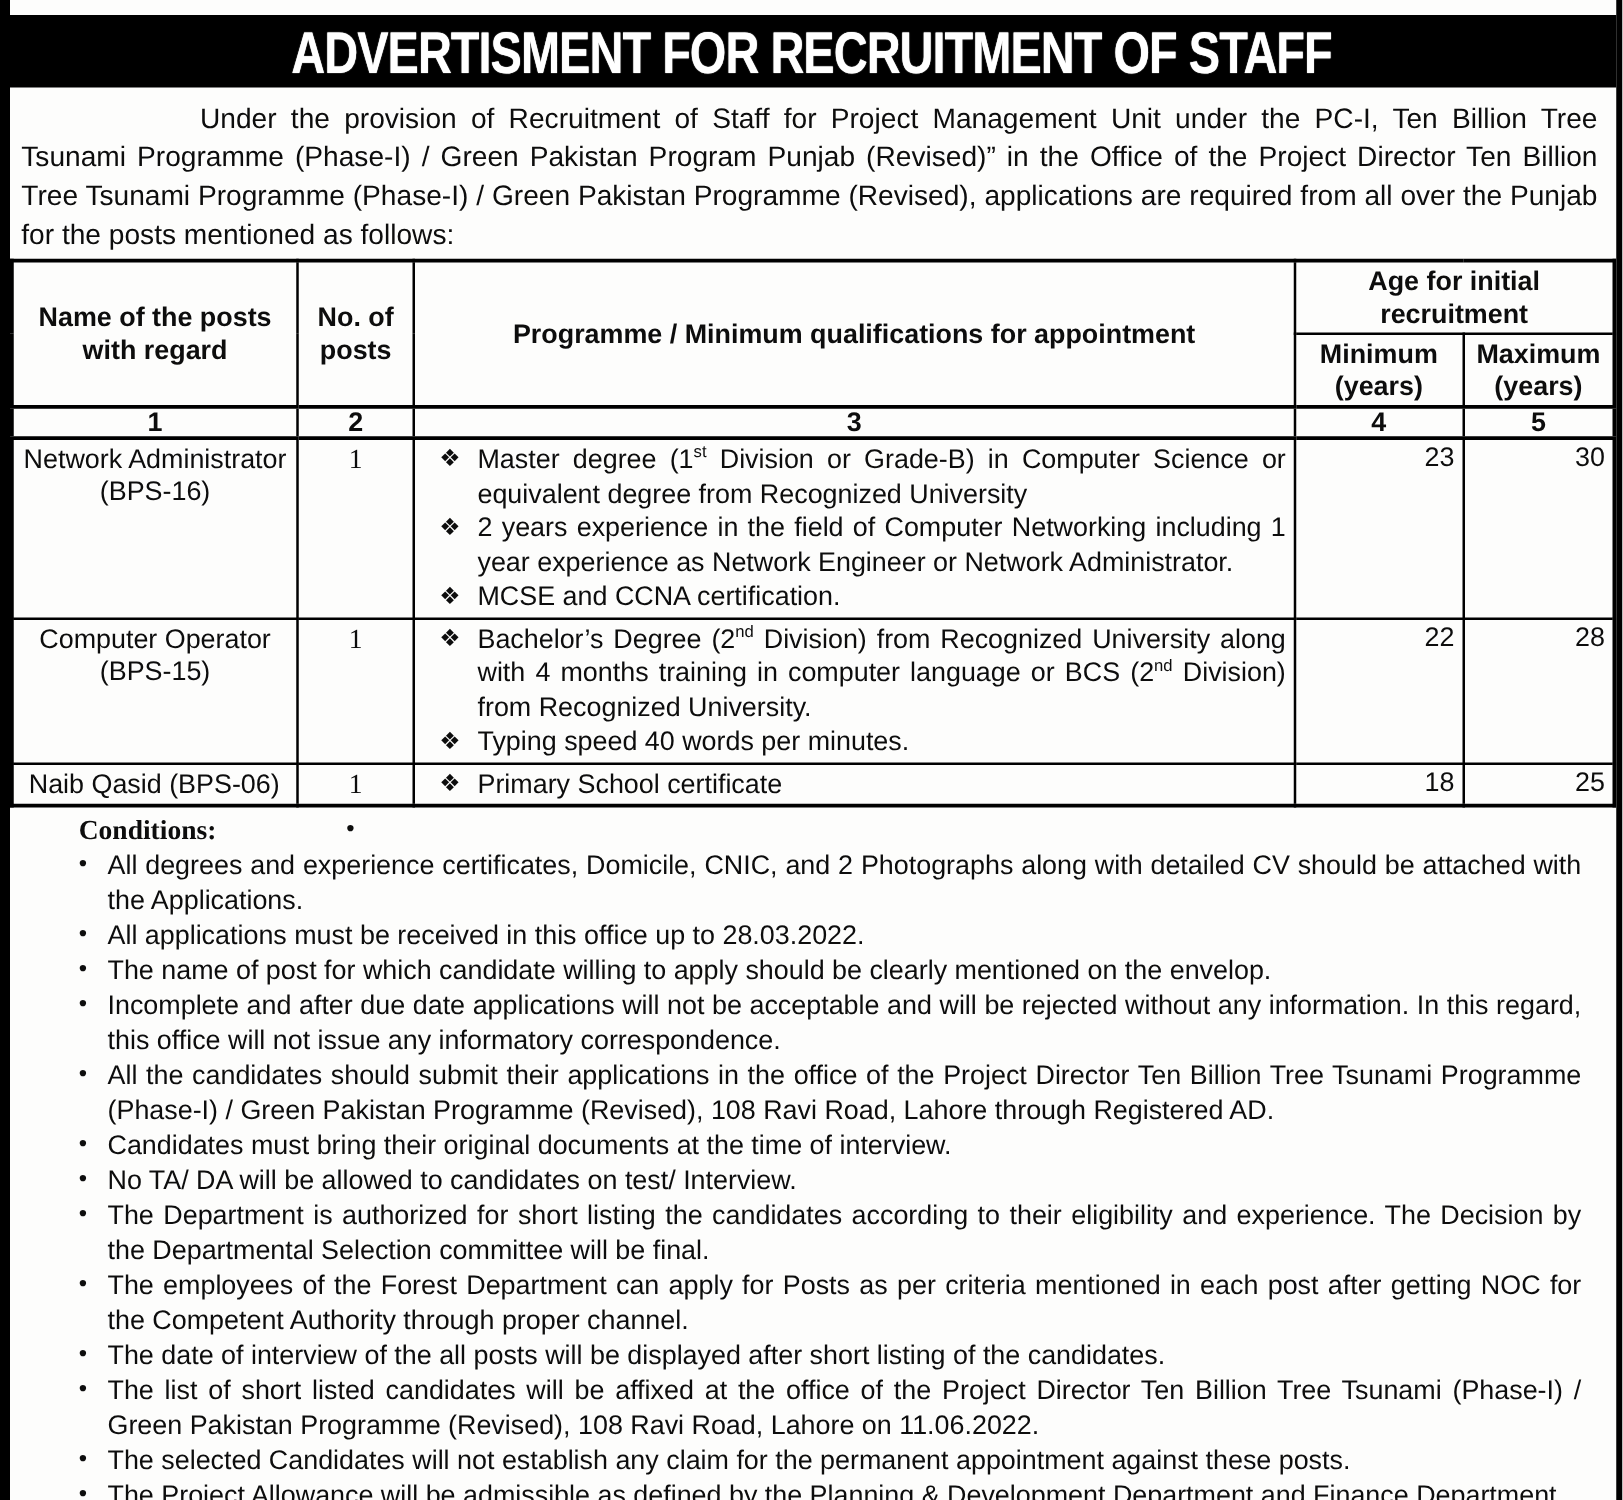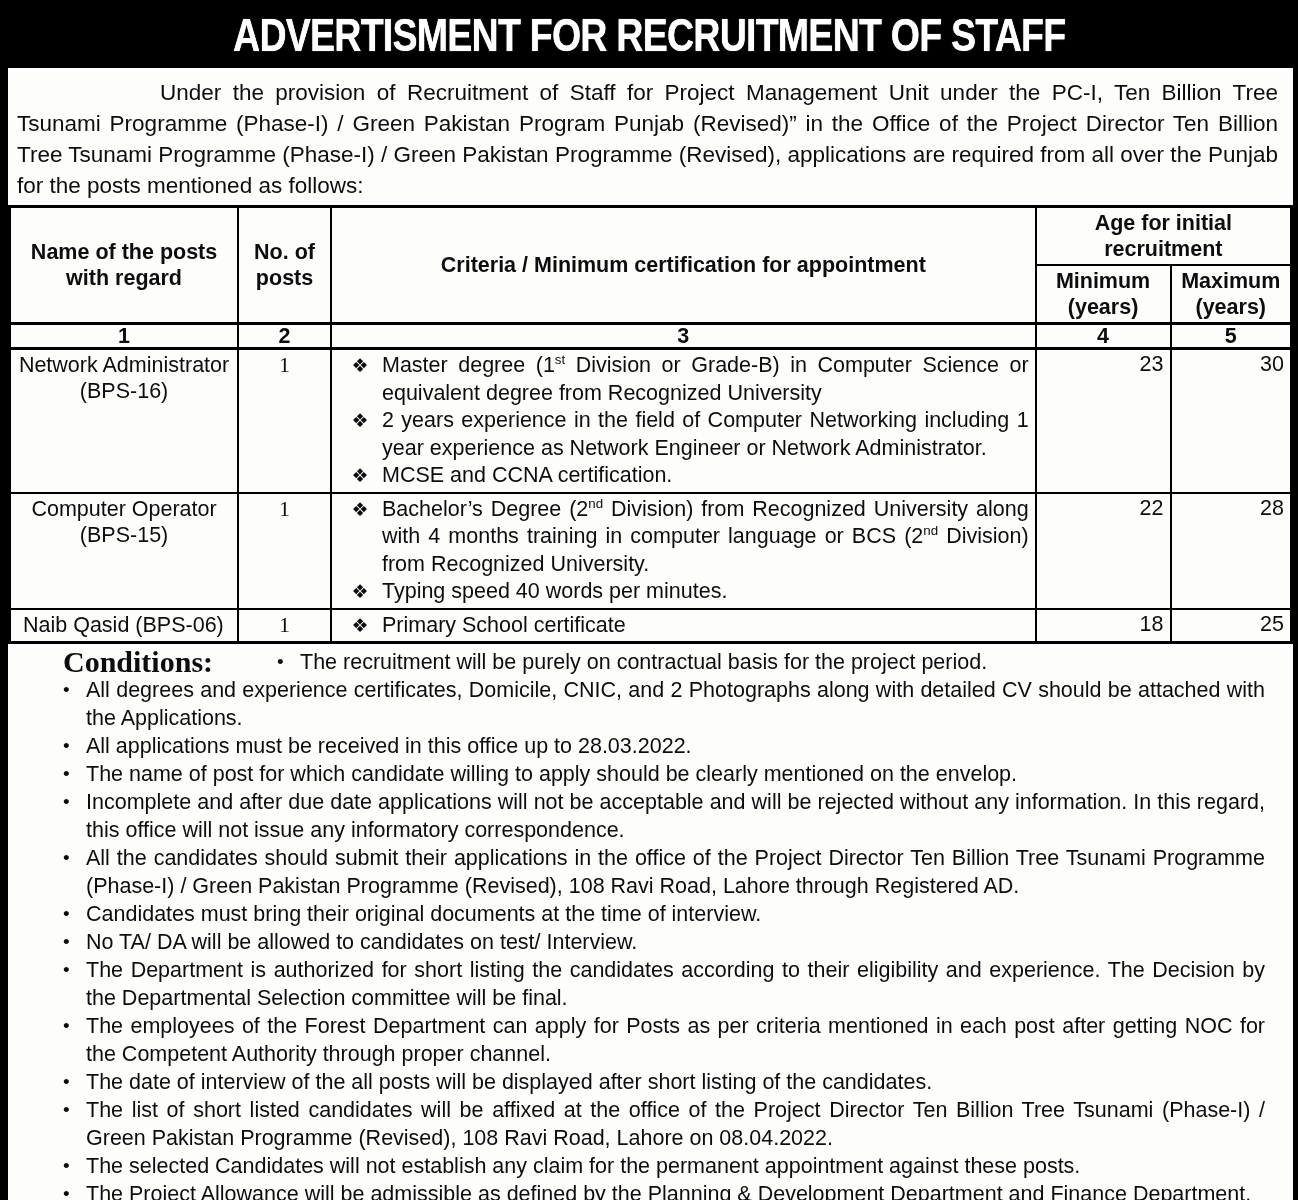--- a/index.html
+++ b/index.html
@@ -14,21 +14,21 @@
     position: relative;
     width: 1298px; height: 1200px;
     border-left: 8px solid #000;
     border-right: 5px solid #000;
     background: #fdfdfc;
     overflow: hidden;
     display: flex; flex-direction: column;
   }
   
   .banner { background: #000; color: #fff; display: flex; align-items: center; justify-content: center; flex: none; }
-  .banner-top { height: 68px; margin: 0 -5px 0 -8px; }
+  .banner-top { height: 58px; margin: 12px -5px 0 -8px; }
   .banner-top .title {
     font-size: 47px; font-weight: bold; letter-spacing: -1px;
     transform: scaleX(0.80); transform-origin: center;
     white-space: nowrap; text-shadow: 0 0 1px #fff;
   }
   
   .intro {
     padding: 9px 15px 4px 9px;
     font-size: 22.5px; line-height: 31px;
     text-align: justify; text-indent: 143px;
@@ -57,21 +57,21 @@
   .crit-item .diamond { flex: none; width: 44px; text-align: center; font-size: 19px; }
   .crit-item .ctext { flex: 1; text-align: justify; }
   sup { font-size: 0.62em; line-height: 0; vertical-align: super; }
   
   .conditions { padding: 4px 28px 0 48px; font-size: 21.5px; line-height: 28px; }
   .cond-item { display: flex; }
   .cond-item .blt { flex: none; width: 30px; padding-left: 7px; font-size: 19px; }
   .cond-item .ctext { flex: 1; text-align: justify; }
   .cond-label {
     flex: none; width: 207px; margin-left: 7px;
-    font-family: "Liberation Serif", serif; font-weight: bold; font-size: 30px;
+    font-family: "Liberation Serif", serif; font-weight: bold; font-size: 22px;
   }
 </style>
 </head>
 <body>
 
 <div class="ad">
 
   <div class="banner banner-top">
     <div class="title">ADVERTISMENT FOR RECRUITMENT OF STAFF</div>
   </div>
@@ -83,21 +83,21 @@
       <col style="width:229px">
       <col style="width:93px">
       <col style="width:707px">
       <col style="width:135px">
       <col style="width:121px">
     </colgroup>
     <thead>
       <tr>
         <th rowspan="2">Name of the posts with regard</th>
         <th rowspan="2">No. of posts</th>
-        <th rowspan="2">Criteria / Minimum certification for appointment</th>
+        <th rowspan="2">Programme / Minimum qualifications for appointment</th>
         <th colspan="2" class="h-age">Age for initial recruitment</th>
       </tr>
       <tr>
         <th class="h-minmax">Minimum (years)</th>
         <th class="h-minmax">Maximum (years)</th>
       </tr>
       <tr class="index-row" id="index-row">
           <td>1</td>
           <td>2</td>
           <td>3</td>
@@ -154,21 +154,20 @@
           <td class="c-age">18</td>
           <td class="c-age">25</td>
         </tr>
       </tbody>
   </table>
 
   <div class="conditions">
     <div class="cond-item">
       <span class="cond-label">Conditions:</span>
       <span class="blt">•</span>
-      <span class="ctext">The recruitment will be purely on contractual basis for the project period.</span>
     </div>
     <div id="cond-list">
         <div class="cond-item">
           <span class="blt">•</span>
           <span class="ctext">All degrees and experience certificates, Domicile, CNIC, and 2 Photographs along with detailed CV should be attached with the Applications.</span>
         </div>
         <div class="cond-item">
           <span class="blt">•</span>
           <span class="ctext">All applications must be received in this office up to 28.03.2022.</span>
         </div>
@@ -199,21 +198,21 @@
         <div class="cond-item">
           <span class="blt">•</span>
           <span class="ctext">The employees of the Forest Department can apply for Posts as per criteria mentioned in each post after getting NOC for the Competent Authority through proper channel.</span>
         </div>
         <div class="cond-item">
           <span class="blt">•</span>
           <span class="ctext">The date of interview of the all posts will be displayed after short listing of the candidates.</span>
         </div>
         <div class="cond-item">
           <span class="blt">•</span>
-          <span class="ctext">The list of short listed candidates will be affixed at the office of the Project Director Ten Billion Tree Tsunami (Phase-I) / Green Pakistan Programme (Revised), 108 Ravi Road, Lahore on 08.04.2022.</span>
+          <span class="ctext">The list of short listed candidates will be affixed at the office of the Project Director Ten Billion Tree Tsunami (Phase-I) / Green Pakistan Programme (Revised), 108 Ravi Road, Lahore on 11.06.2022.</span>
         </div>
         <div class="cond-item">
           <span class="blt">•</span>
           <span class="ctext">The selected Candidates will not establish any claim for the permanent appointment against these posts.</span>
         </div>
         <div class="cond-item">
           <span class="blt">•</span>
           <span class="ctext">The Project Allowance will be admissible as defined by the Planning &amp; Development Department and Finance Department.</span>
         </div>
         <div class="cond-item">

